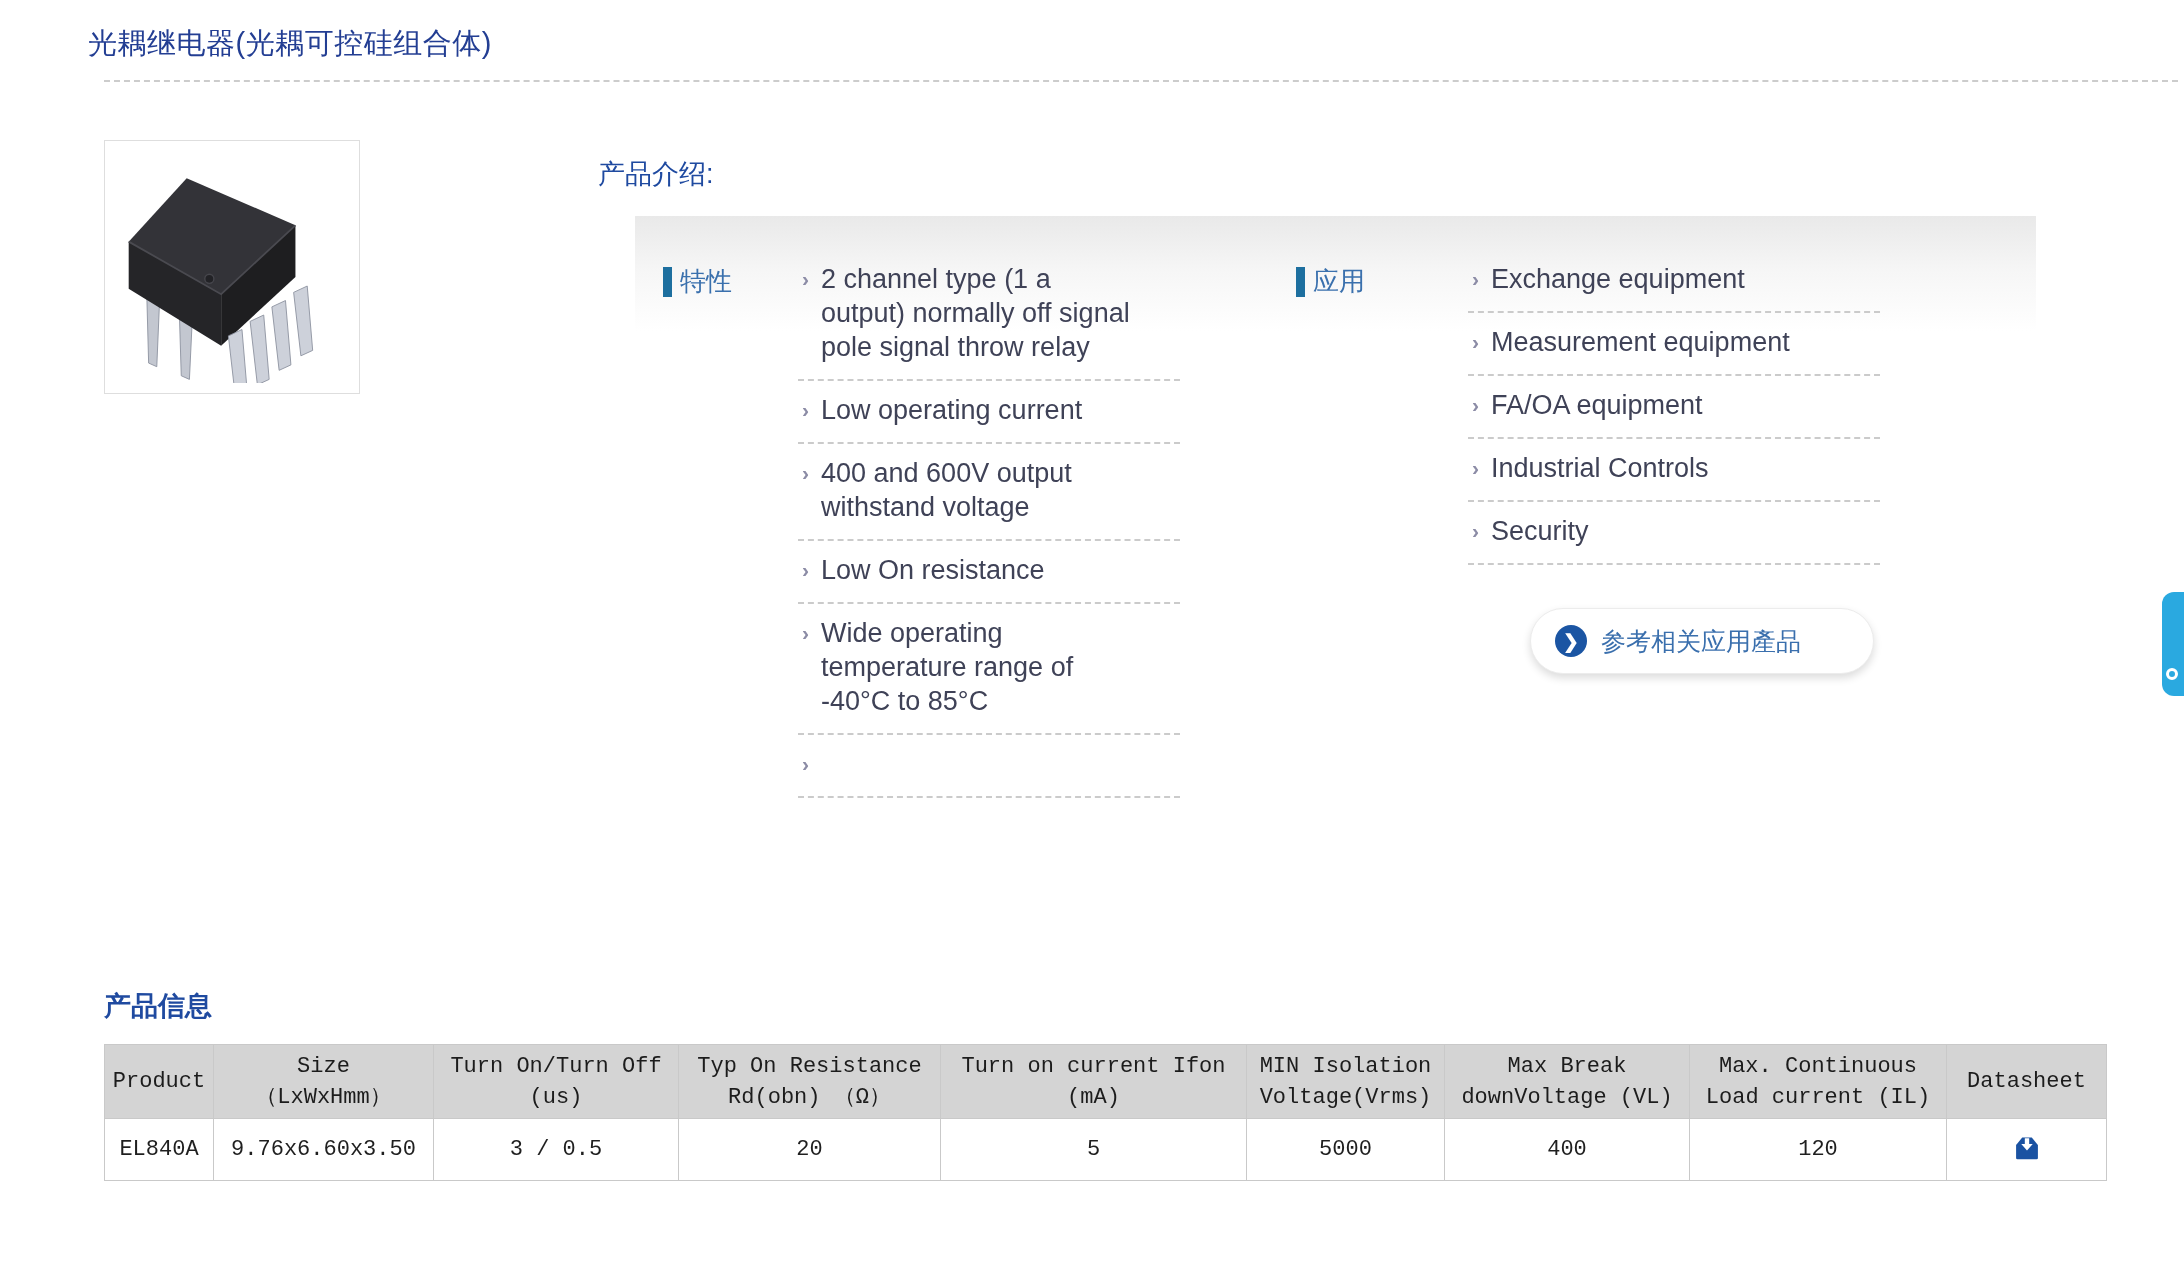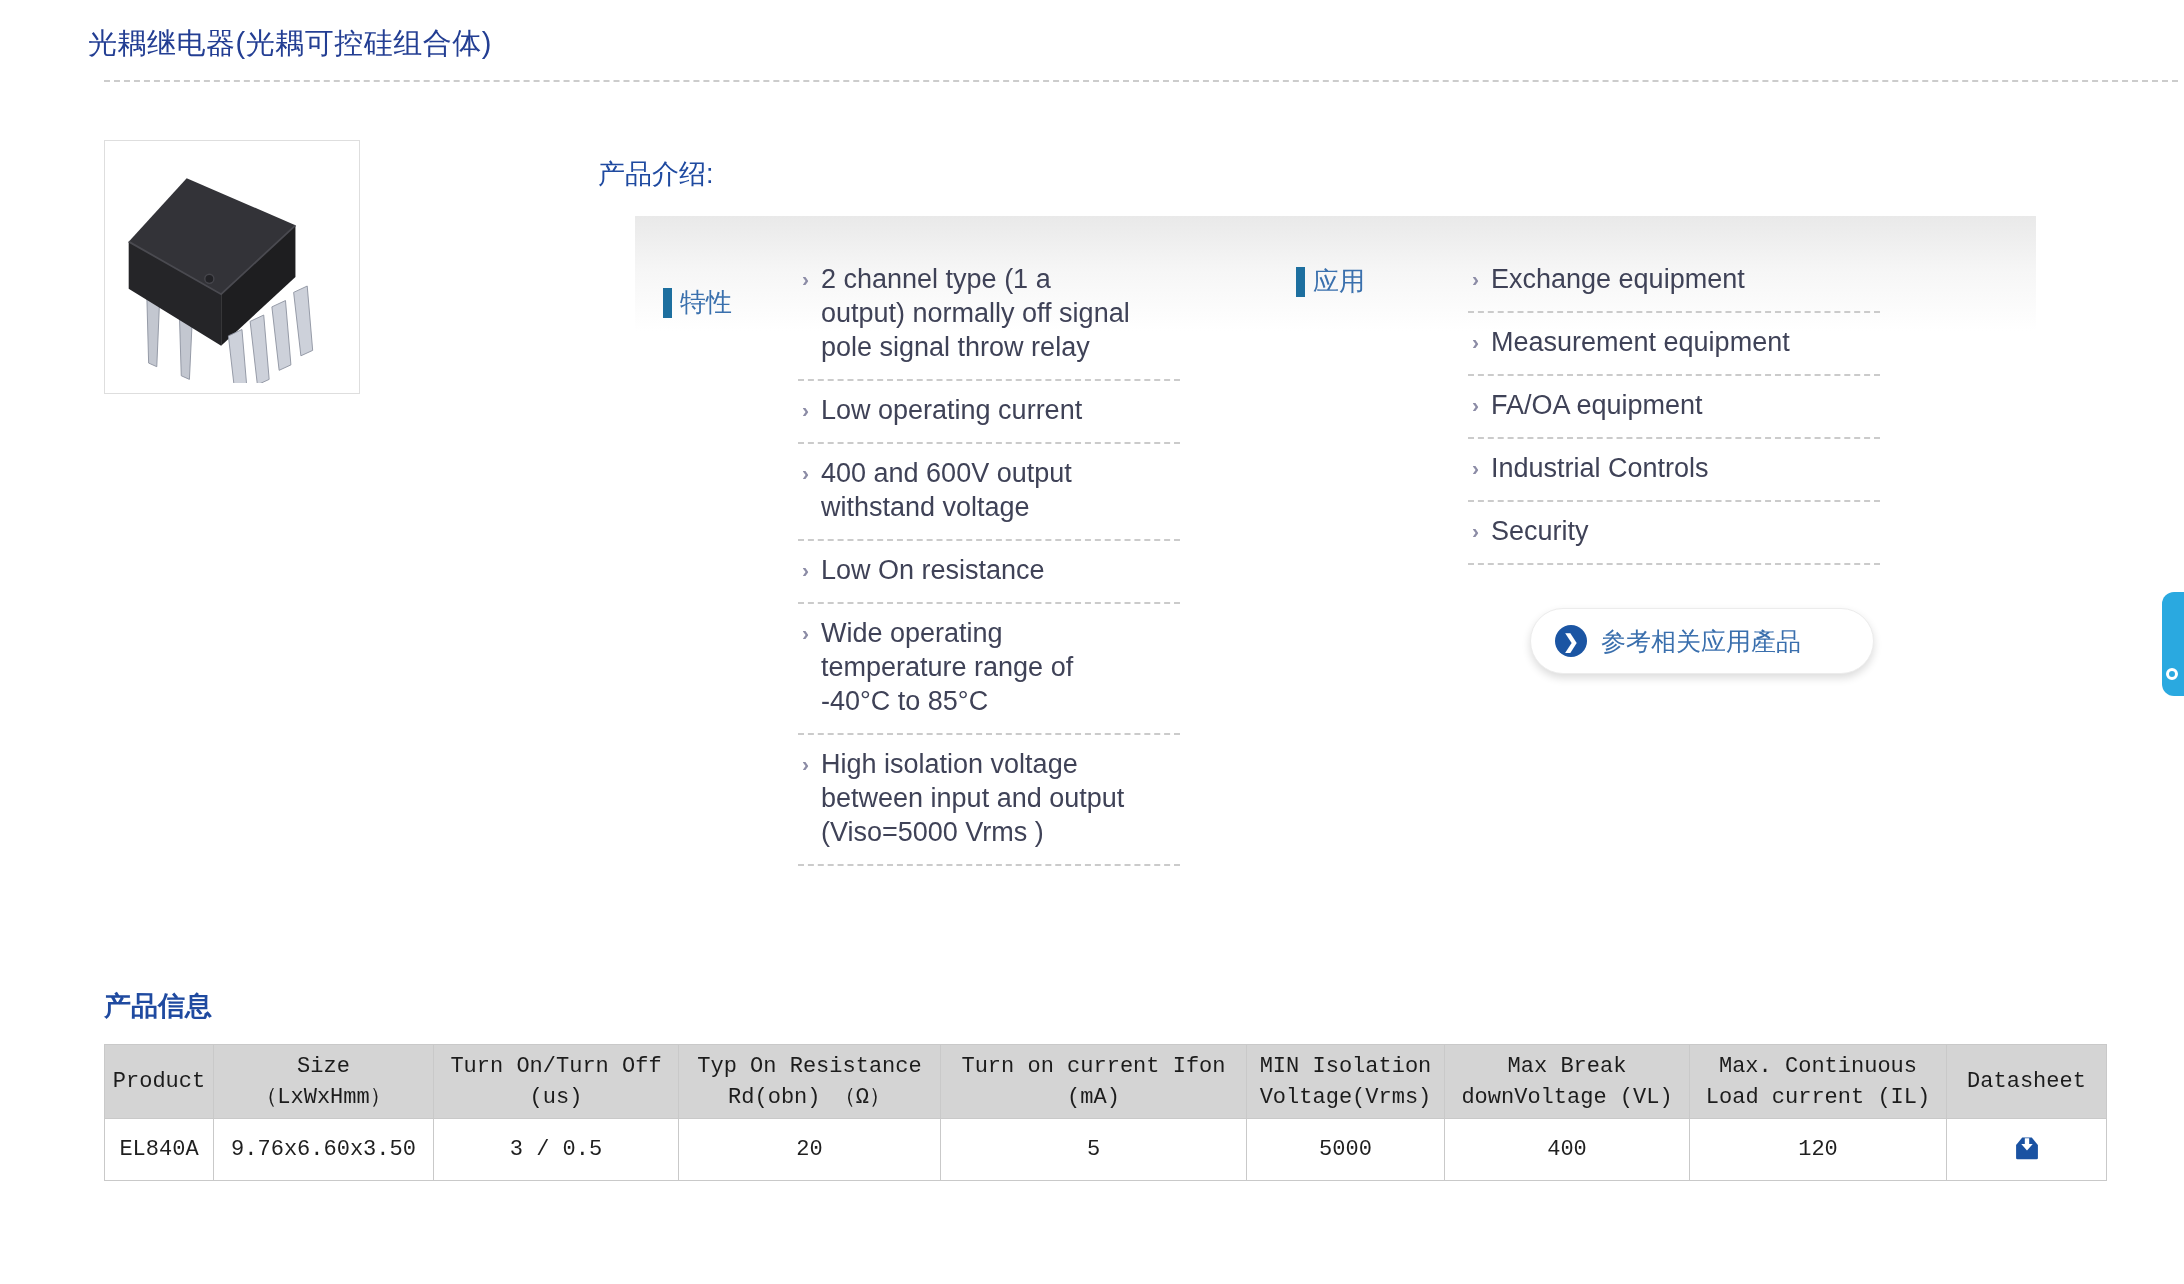--- a/index.html
+++ b/index.html
@@ -35,21 +35,21 @@
     position:absolute; left:635px; top:216px; width:1401px; height:714px;
     background:linear-gradient(180deg, #e9e9e9 0px, #f6f6f6 55px, #ffffff 115px);
   }
   .col-label {
     position:absolute; display:flex; align-items:center; gap:8px;
     font-size:26px; color:#3a70ad;
   }
   .col-label .vbar {
     width:9px; height:30px; background:#1d6f9f; display:inline-block;
   }
-  .features-label { left:28px; top:48px;margin-top:21px; }
+  .features-label { left:28px; top:48px; }
   .apps-label     { left:661px; top:48px; }
 
   .item-list { position:absolute; }
   .features-list { left:163px; top:34px; width:382px; }
   .apps-list     { left:833px; top:34px; width:412px; }
   .list-item {
     display:flex; align-items:flex-start;
     padding:12px 0 15px 0;
     border-bottom:2px dashed #cbcbcb;
   }
@@ -168,23 +168,20 @@
       <span class="txt">Low On resistance</span>
     </div>
     <div class="list-item">
       <span class="bullet">›</span>
       <span class="txt">Wide operating
 temperature range of
 -40°C to 85°C</span>
     </div>
     <div class="list-item">
       <span class="bullet">›</span>
-      <span class="txt">High isolation voltage
-between input and output
-(Viso=5000 Vrms )</span>
     </div>
   </div>
 
   <div class="col-label apps-label">
     <span class="vbar"></span>
     <span>应用</span>
   </div>
 
   <div class="item-list apps-list">
     <div class="list-item">

